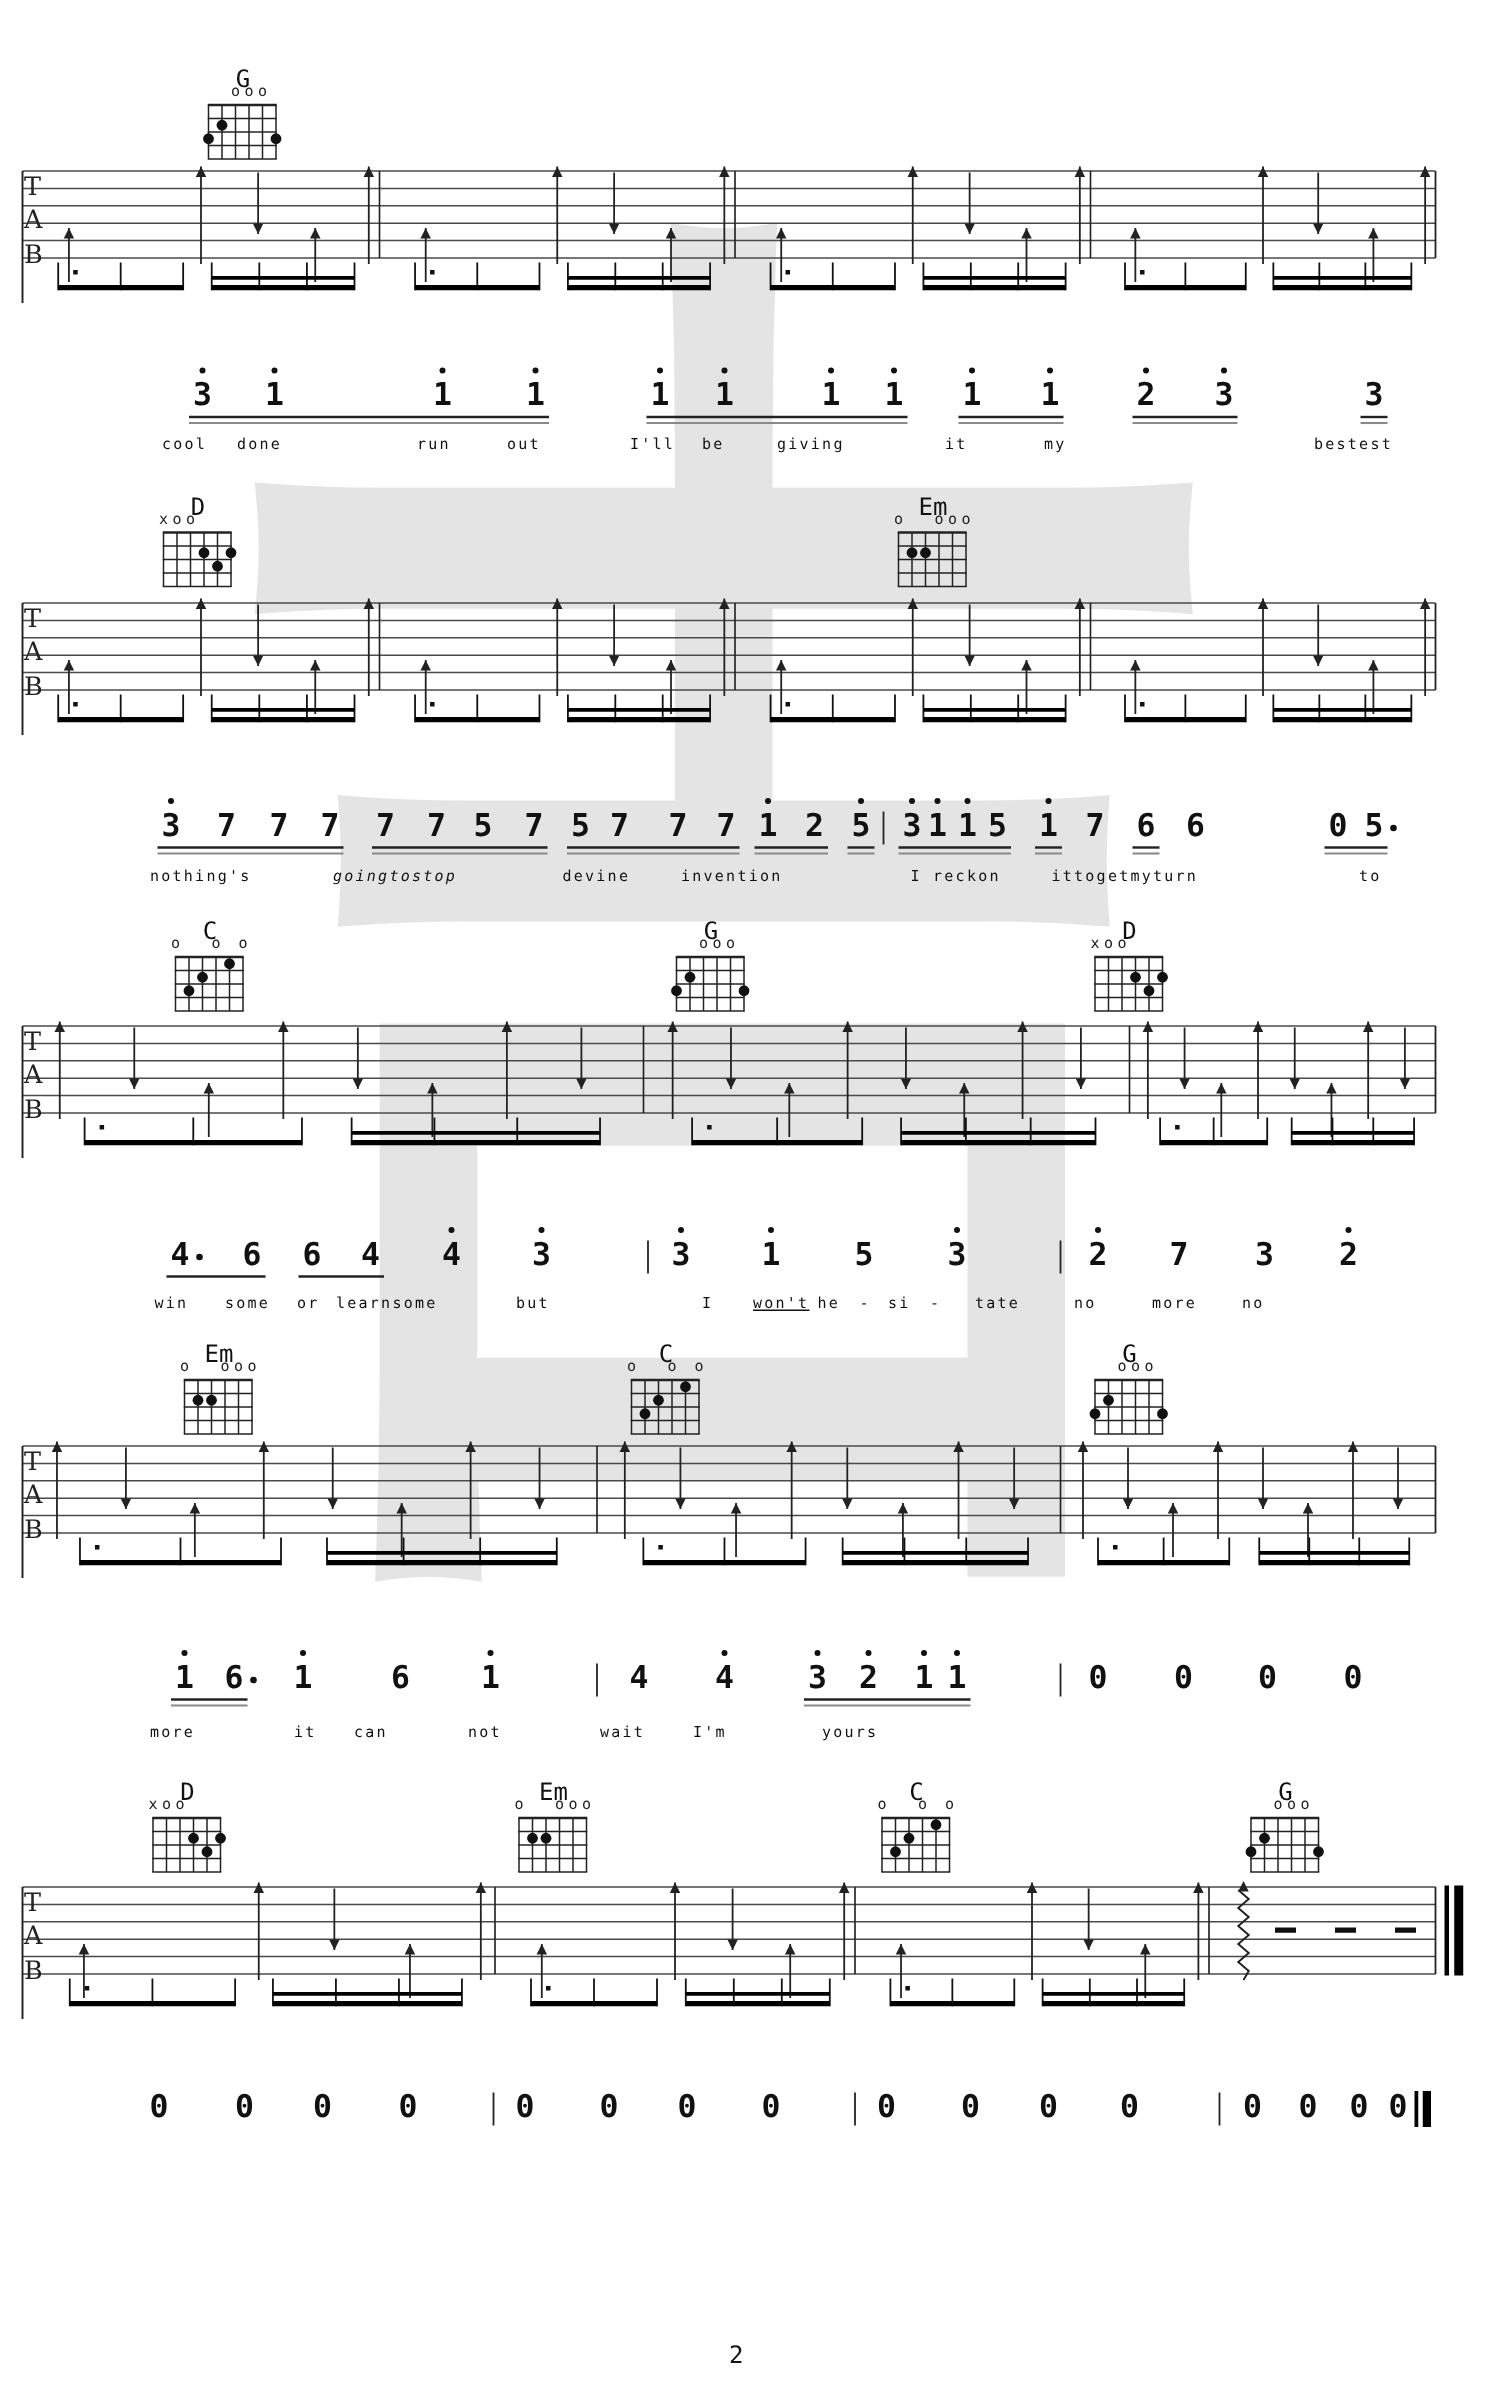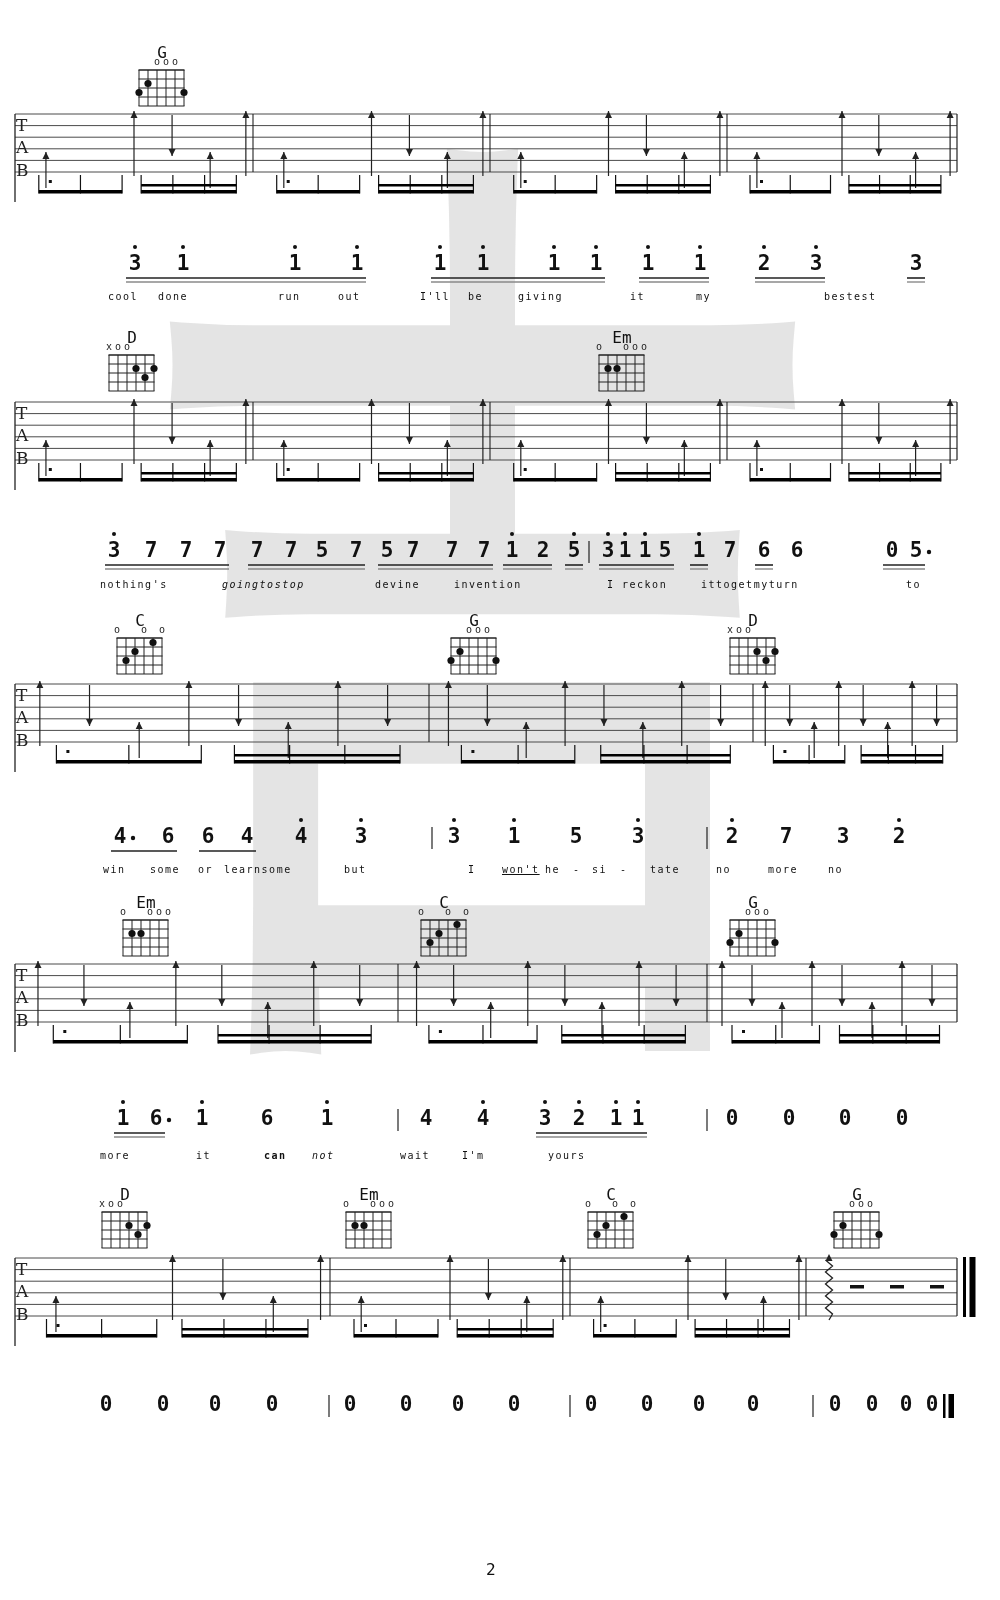--- a/index.html
+++ b/index.html
@@ -768,21 +768,21 @@
       <div class="t num" style="left: 916px; top: 251px;">3</div>
       <div class="t lyr" style="left: 108px; top: 291px;">cool</div>
       <div class="t lyr" style="left: 158px; top: 291px;">done</div>
       <div class="t lyr" style="left: 278px; top: 291px;">run</div>
       <div class="t lyr" style="left: 338px; top: 291px;">out</div>
       <div class="t lyr" style="left: 420px; top: 291px;">I'll</div>
       <div class="t lyr" style="left: 468px; top: 291px;">be</div>
       <div class="t lyr" style="left: 518px; top: 291px;">giving</div>
       <div class="t lyr" style="left: 630px; top: 291px;">it</div>
       <div class="t lyr" style="left: 696px; top: 291px;">my</div>
-      <div class="t lyr" style="left: 824px; top: 291px;">bestest</div>
+      <div class="t lyr" style="left: 876px; top: 291px;">bestest</div>
       <div class="t chlab" style="left: 132px; top: 328px;">D</div>
       <div class="t mark" style="left: 109px; top: 341px;">x</div>
       <div class="t mark" style="left: 118px; top: 341px;">o</div>
       <div class="t mark" style="left: 127px; top: 341px;">o</div>
       <div class="t chlab" style="left: 622px; top: 328px;">Em</div>
       <div class="t mark" style="left: 599px; top: 341px;">o</div>
       <div class="t mark" style="left: 626px; top: 341px;">o</div>
       <div class="t mark" style="left: 635px; top: 341px;">o</div>
       <div class="t mark" style="left: 644px; top: 341px;">o</div>
       <div class="t tab" style="left: 16px; top: 403px;">T</div>
@@ -890,22 +890,22 @@
       <div class="t num" style="left: 545px; top: 1106px;">3</div>
       <div class="t num" style="left: 579px; top: 1106px;">2</div>
       <div class="t num" style="left: 616px; top: 1106px;">1</div>
       <div class="t num" style="left: 638px; top: 1106px;">1</div>
       <div class="t num" style="left: 732px; top: 1106px;">0</div>
       <div class="t num" style="left: 789px; top: 1106px;">0</div>
       <div class="t num" style="left: 845px; top: 1106px;">0</div>
       <div class="t num" style="left: 902px; top: 1106px;">0</div>
       <div class="t lyr" style="left: 100px; top: 1150px;">more</div>
       <div class="t lyr" style="left: 196px; top: 1150px;">it</div>
-      <div class="t lyr" style="left: 264px; top: 1150px; font-weight: bold;">can</div>
-      <div class="t lyr" style="left: 312px; top: 1150px; font-style: italic;">not</div>
+      <div class="t lyr" style="left: 236px; top: 1150px;">can</div>
+      <div class="t lyr" style="left: 312px; top: 1150px;">not</div>
       <div class="t lyr" style="left: 400px; top: 1150px;">wait</div>
       <div class="t lyr" style="left: 462px; top: 1150px;">I'm</div>
       <div class="t lyr" style="left: 548px; top: 1150px;">yours</div>
       <div class="t chlab" style="left: 125px; top: 1185px;">D</div>
       <div class="t mark" style="left: 102px; top: 1198px;">x</div>
       <div class="t mark" style="left: 111px; top: 1198px;">o</div>
       <div class="t mark" style="left: 120px; top: 1198px;">o</div>
       <div class="t chlab" style="left: 369px; top: 1185px;">Em</div>
       <div class="t mark" style="left: 346px; top: 1198px;">o</div>
       <div class="t mark" style="left: 373px; top: 1198px;">o</div>

